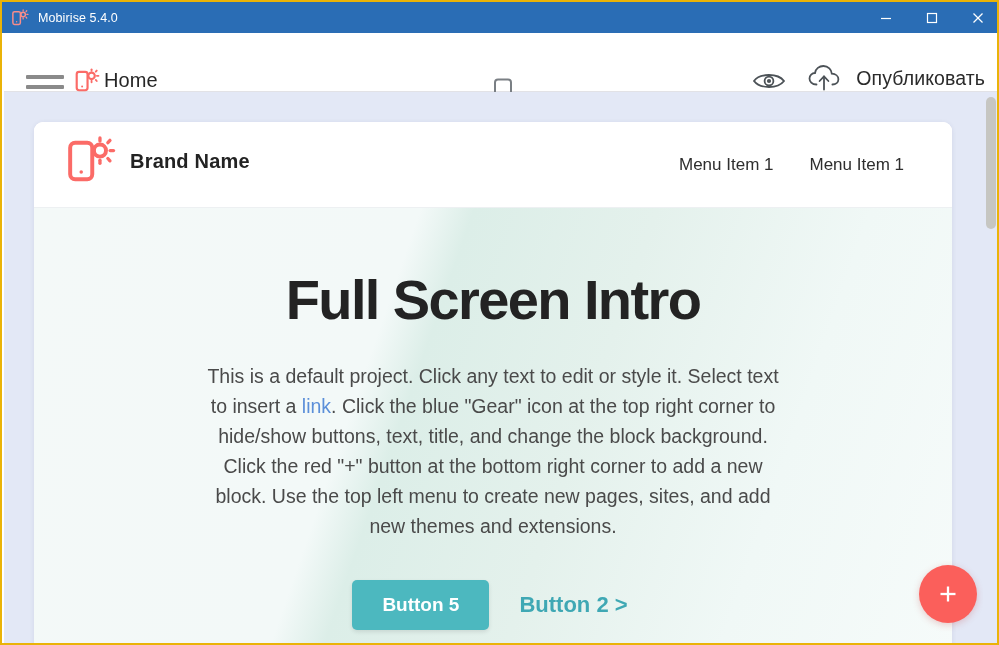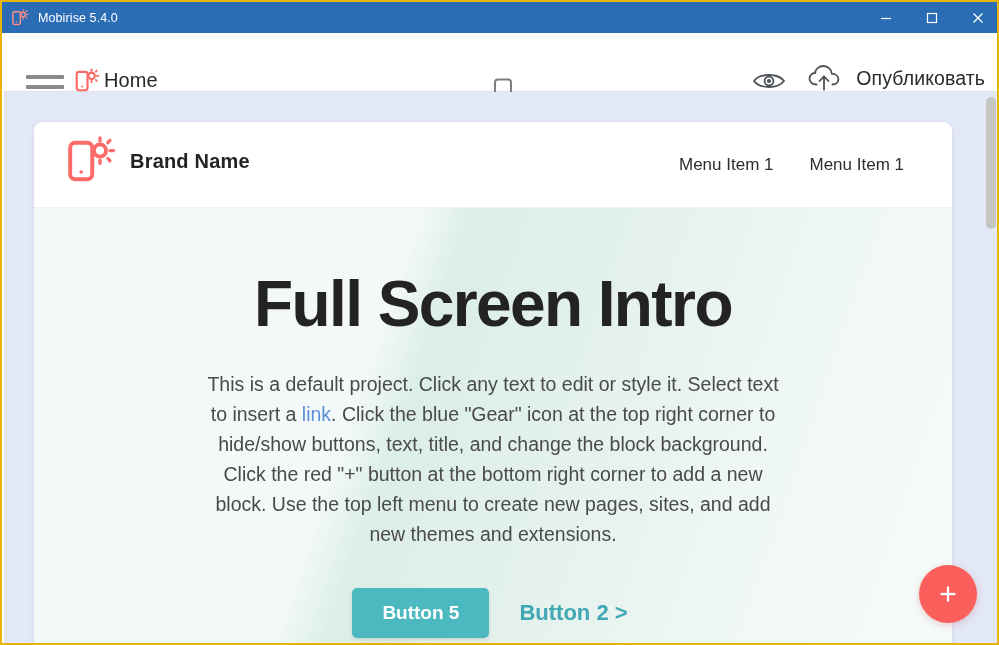--- a/index.html
+++ b/index.html
@@ -204,21 +204,21 @@
     overflow: hidden;
   }
   .hero-inner {
     position: absolute;
     left: 0; right: 0; top: 0;
     text-align: center;
   }
   .hero-title {
     margin: 0;
     padding-top: 64px;
-    font-size: 64px;
+    font-size: 56px;
     font-weight: bold;
     line-height: 1.0;
     color: #232323;
     letter-spacing: -1.6px;
   }
   .hero-text {
     margin: 9px auto;
     padding-top: 24px;
     width: 576px;
     font-size: 19.5px;

